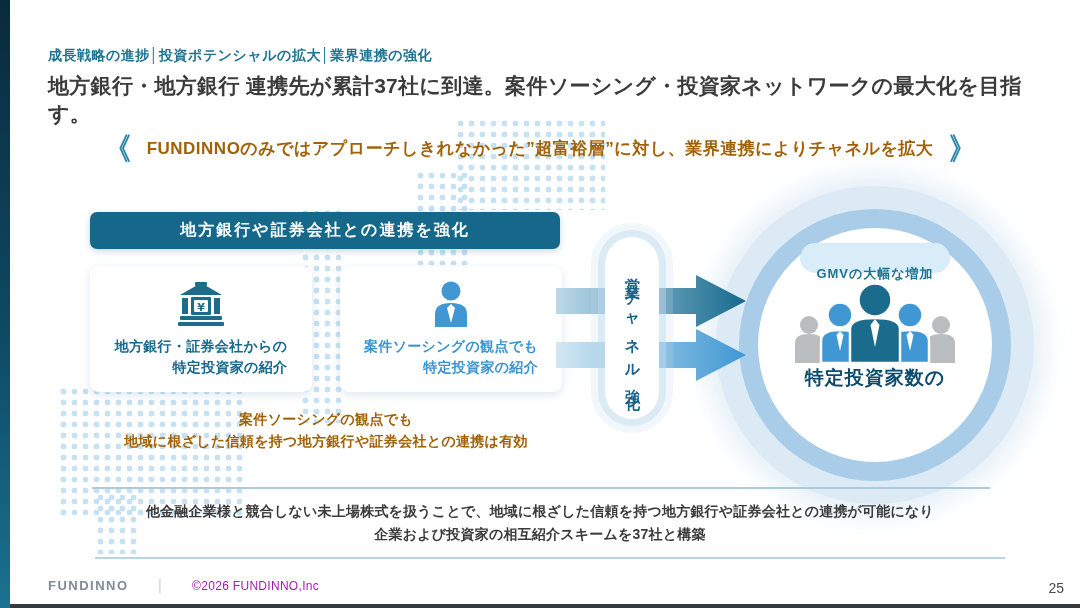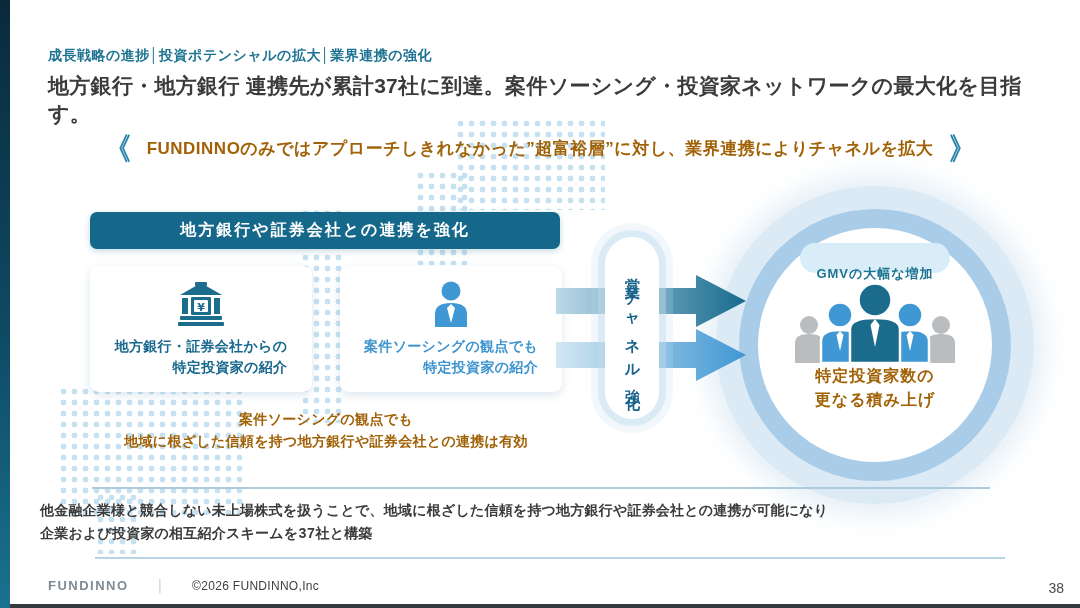--- a/index.html
+++ b/index.html
@@ -56,34 +56,34 @@
   .circle-inner { position:absolute; left:19px; top:19px; width:234px; height:234px;
     border-radius:50%; background:#fff; }
 
   .gmv-badge { position:absolute; left:800px; top:243px; width:150px; height:30px;
     background:#d9edf8; border-radius:15px; display:flex; align-items:center; justify-content:center; z-index:6; }
   .gmv-badge span { font-size:13px; font-weight:bold; color:#1d7391; letter-spacing:1px;margin-top:32px; }
 
   .people { position:absolute; left:790px; top:281px; z-index:6; }
 
   .result-label { position:absolute; left:740px; top:364px; width:270px; text-align:center;
-    font-size:16px; font-weight:bold; color:#a16207; line-height:1.5; letter-spacing:1px; z-index:6; }
+    font-size:19px; font-weight:bold; color:#0c4a6e; line-height:1.5; letter-spacing:1px; z-index:6; }
 
   .note { position:absolute; left:90px; top:408px; width:472px; text-align:center;
     font-size:14px; font-weight:bold; color:#a16207; line-height:1.6; letter-spacing:.3px; z-index:3; }
 
   .divider1 { position:absolute; left:92px; top:487px; width:898px; height:2px; background:#adcbdd; z-index:6; }
-  .bottom-note { position:absolute; left:40px; top:500px; width:1000px; 
-    font-size:14px; font-weight:bold; color:#3b3b3b; line-height:1.65; letter-spacing:.2px; z-index:6;font-family:Liberation Mono, monospace; }
+  .bottom-note { position:absolute; left:40px; top:500px; width:1000px; text-align:center;
+    font-size:14px; font-weight:bold; color:#3b3b3b; line-height:1.65; letter-spacing:.2px; z-index:6; }
   .divider2 { position:absolute; left:95px; top:557px; width:910px; height:2px; background:#b9d4e4; z-index:6; }
 
   .footer { position:absolute; left:48px; top:578px; display:flex; align-items:center; gap:28px; z-index:6; }
   .footer .logo { font-size:13px; color:#7e8b93; font-weight:bold; letter-spacing:1.5px; }
   .footer .sep { color:#b9c2c8; font-size:12px; }
-  .footer .copy { font-size:12px; color:#404040; letter-spacing:.3px; }
+  .footer .copy { font-size:12px; color:#a21caf; letter-spacing:.3px; }
   .pagenum { position:absolute; right:16px; top:580px; font-size:14px; color:#4a4a4a; z-index:6; }
 </style>
 </head>
 <body>
 
 <div class="slide">
 
   <div class="dots dots-a"></div>
   <div class="dots dots-b"></div>
   <div class="dots dots-c"></div>
@@ -184,21 +184,20 @@
     <polygon points="120,50 116.5,54 120,70 123.5,54" fill="#ffffff"></polygon>
     <g fill="#1a6b8c" stroke="#ffffff" stroke-width="2.5">
       <circle cx="85" cy="19" r="16.5"></circle>
       <path d="M60,82 V48 Q60,37 85,37 Q110,37 110,48 V82 Z"></path>
     </g>
     <polygon points="85,38 80.5,44 85,66 89.5,44" fill="#ffffff"></polygon>
   </svg>
 
   <div class="result-label">
     <span>特定投資家数の</span><br>
-    <span>更なる積み上げ</span>
   </div>
 
   <div class="note">
     <span>案件ソーシングの観点でも</span><br>
     <span>地域に根ざした信頼を持つ地方銀行や証券会社との連携は有効</span>
   </div>
 
   <div class="divider1"></div>
 
   <div class="bottom-note">
@@ -207,15 +206,15 @@
   </div>
 
   <div class="divider2"></div>
 
   <div class="footer">
     <span class="logo">FUNDINNO</span>
     <span class="sep">│</span>
     <span class="copy">©2026 FUNDINNO,Inc</span>
   </div>
 
-  <div class="pagenum">38</div>
+  <div class="pagenum">25</div>
 
 </div>
 
 </body></html>

